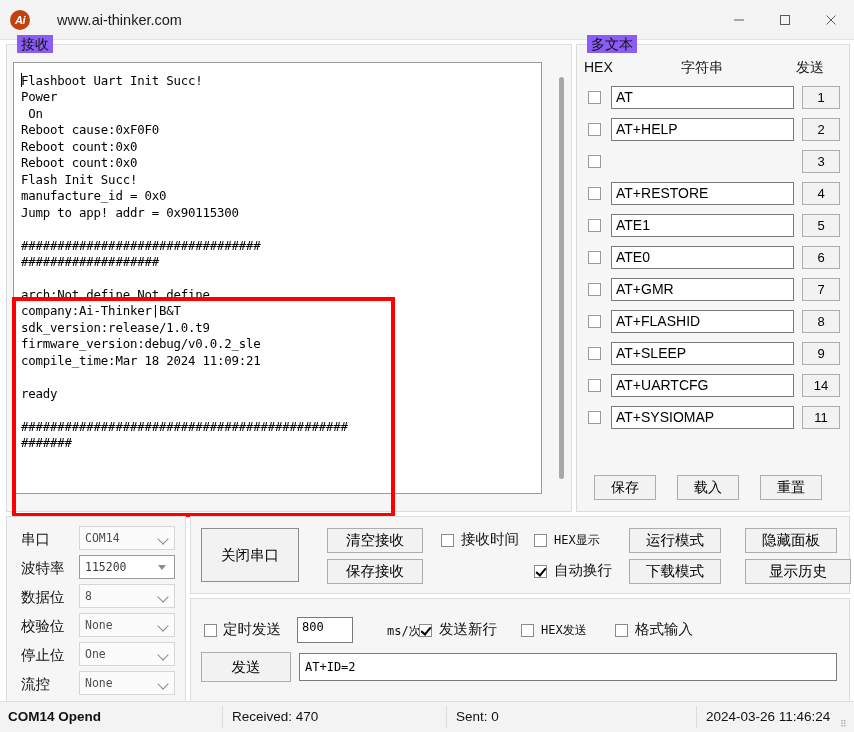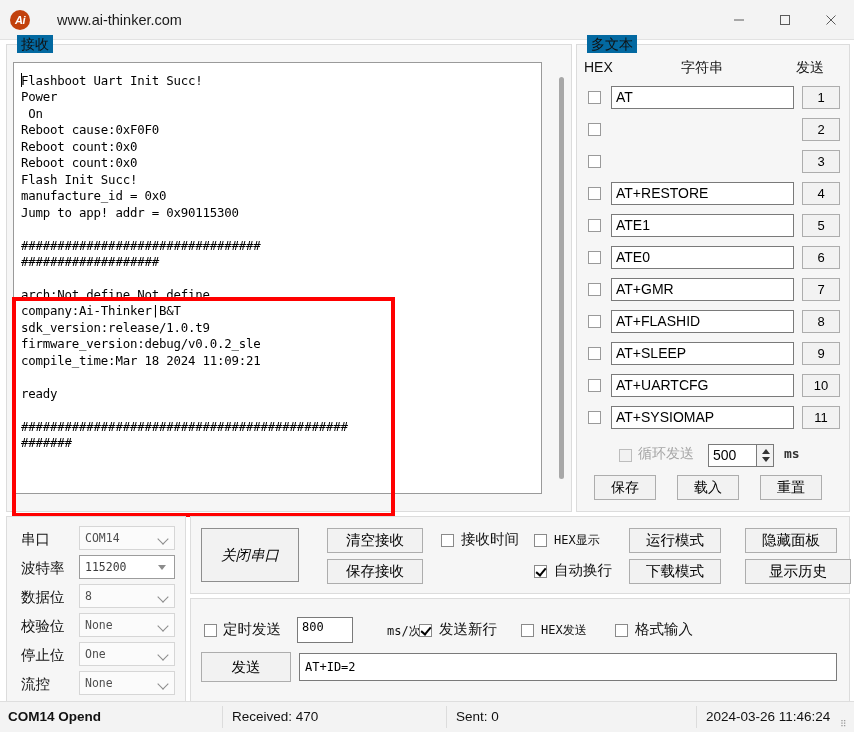--- a/index.html
+++ b/index.html
@@ -73,21 +73,21 @@
   
   .groupbox {
     position: absolute;
     border: 1px solid #dcdcdc;
     background: #f6f6f6;
   }
   .group-title {
     position: absolute;
     top: -10px;
     left: 10px;
-    background: #0369a1;
+    background: #8b5cf6;
     padding: 0 4px;
     font-size: 14px;
     color: #111;
     line-height: 18px;
   }
 
   
   #recv-group {
     left: 6px; top: 44px;
     width: 564px; height: 466px;
@@ -347,21 +347,20 @@
     position: absolute;
     left: 10px; top: 11px;
     width: 98px; height: 54px;
     border: 1px solid #8e8e8e;
     background: #f2f2f2;
     box-sizing: border-box;
     font-size: 14.5px;
     line-height: 52px;
     text-align: center;
     color: #000;
-    font-style: italic;
   }
   .ctrl-btn {
     position: absolute;
     border: 1px solid #adadad;
     background: #f2f2f2;
     box-sizing: border-box;
     text-align: center;
     font-size: 14.5px;
     color: #000;
   }
@@ -561,20 +560,21 @@
     <span id="hdr-send">发送</span>
   </div>
 
   <div class="cmd-row" style="top:40px">
     <div class="cmd-check"></div>
     <div class="cmd-input">AT</div>
     <div class="cmd-btn">1</div>
   </div>
   <div class="cmd-row" style="top:72px">
     <div class="cmd-check"></div>
+    <div class="cmd-input">AT+HELP</div>
     <div class="cmd-btn">2</div>
   </div>
   <div class="cmd-row" style="top:104px">
     <div class="cmd-check"></div>
     <div class="cmd-btn">3</div>
   </div>
   <div class="cmd-row" style="top:136px">
     <div class="cmd-check"></div>
     <div class="cmd-input">AT+RESTORE</div>
     <div class="cmd-btn">4</div>
@@ -600,38 +600,28 @@
     <div class="cmd-btn">8</div>
   </div>
   <div class="cmd-row" style="top:296px">
     <div class="cmd-check"></div>
     <div class="cmd-input">AT+SLEEP</div>
     <div class="cmd-btn">9</div>
   </div>
   <div class="cmd-row" style="top:328px">
     <div class="cmd-check"></div>
     <div class="cmd-input">AT+UARTCFG</div>
-    <div class="cmd-btn">10</div>
+    <div class="cmd-btn">14</div>
   </div>
   <div class="cmd-row" style="top:360px">
     <div class="cmd-check"></div>
     <div class="cmd-input">AT+SYSIOMAP</div>
     <div class="cmd-btn">11</div>
   </div>
 
-  <div id="loop-row">
-    <div id="loop-check"></div>
-    <span id="loop-label">循环发送</span>
-    <div id="loop-value">500</div>
-    <div id="loop-spin">
-      <div class="arrow up"></div>
-      <div class="arrow dn"></div>
-    </div>
-    <span id="loop-ms">ms</span>
-  </div>
 
   <div id="multi-actions">
     <div class="multi-act-btn" style="left:17px">保存</div>
     <div class="multi-act-btn" style="left:100px">载入</div>
     <div class="multi-act-btn" style="left:183px">重置</div>
   </div>
 </div>
 
 <div class="groupbox" id="settings-group">
   <div class="set-row" style="top:9px">

